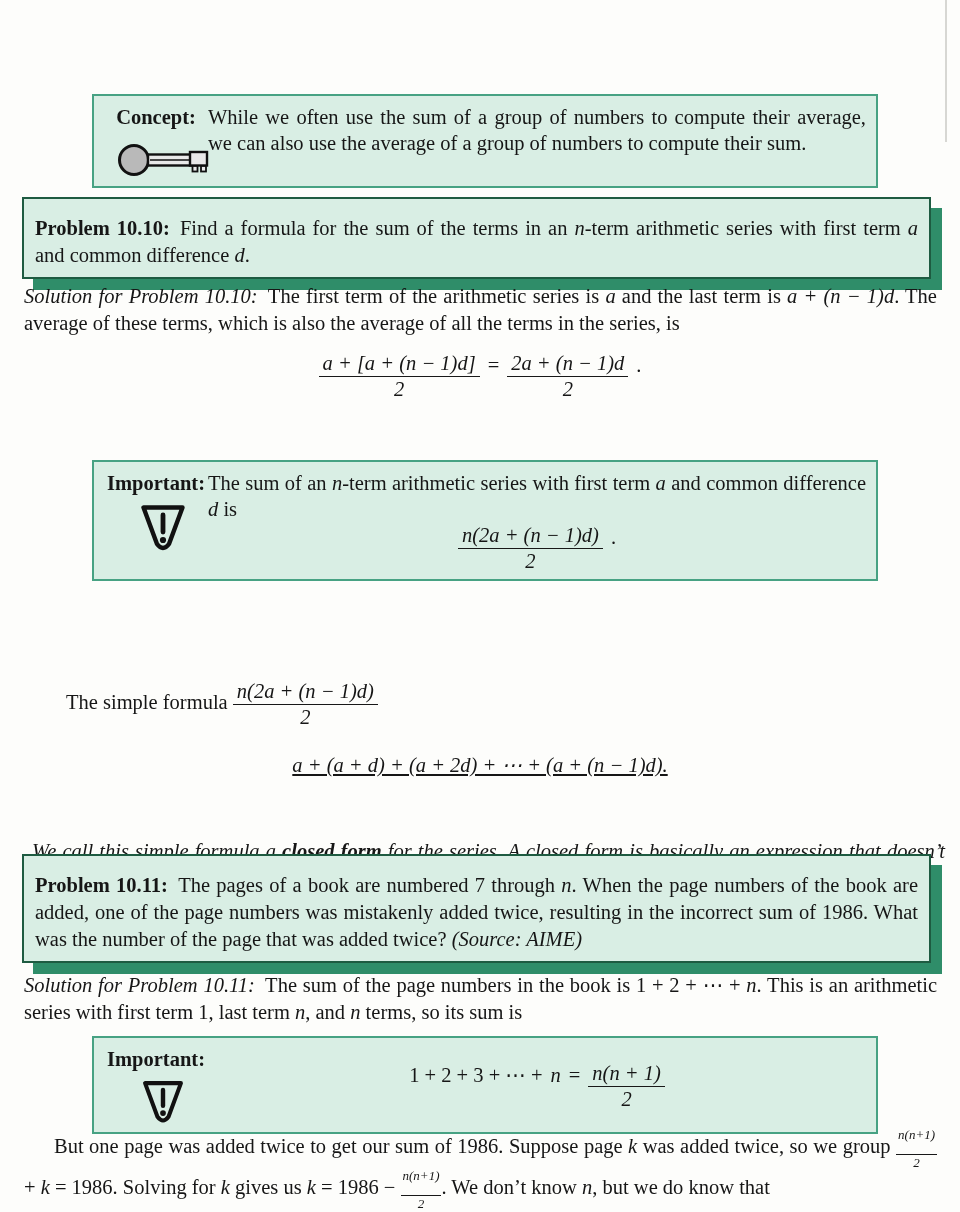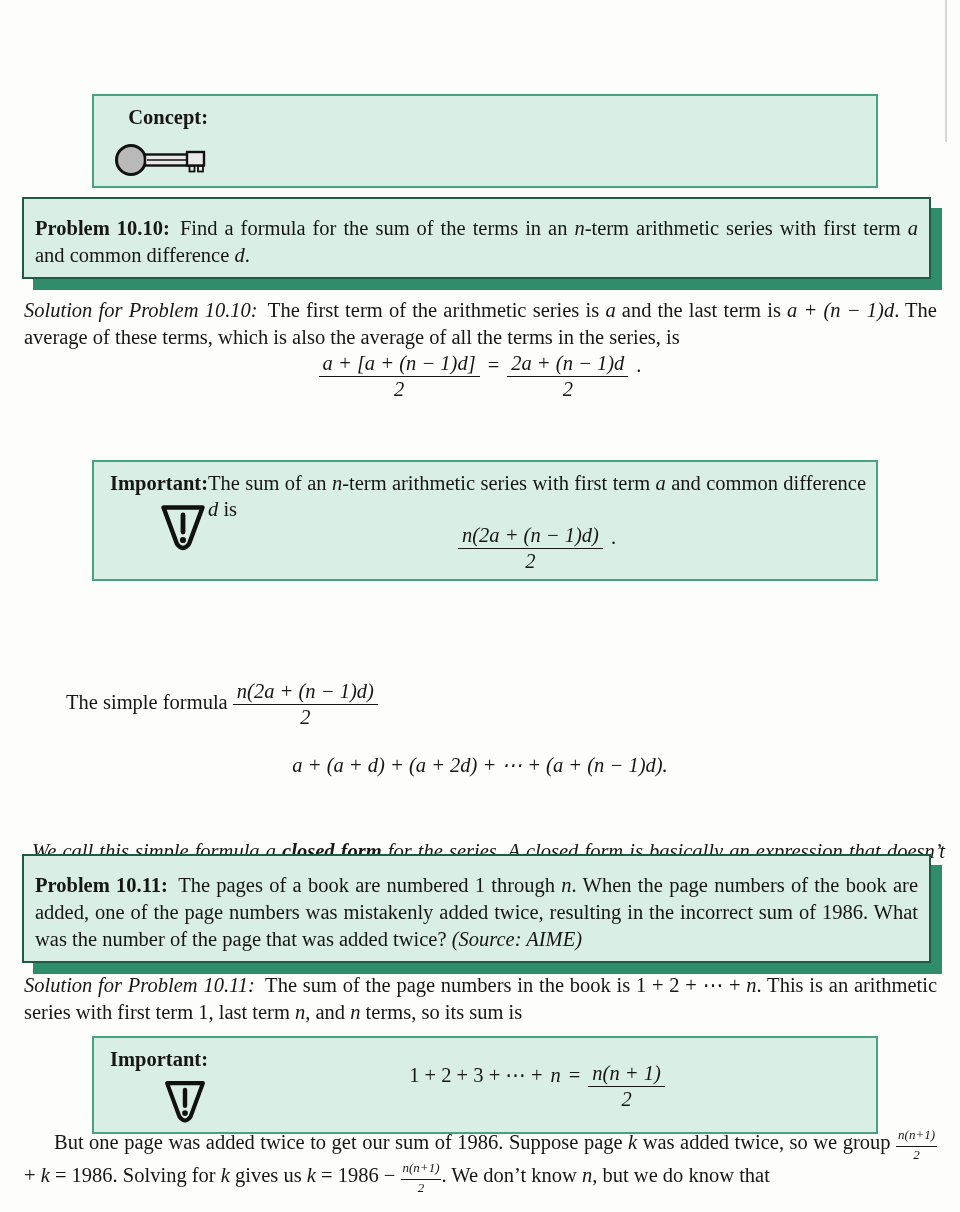--- a/index.html
+++ b/index.html
@@ -26,21 +26,21 @@
     border: 2px solid var(--box_border, #47a283);
   }
   .problem {
     border: 2px solid var(--problem_border, #1e5b41);
     box-shadow: 11px 11px 0 var(--shadow, #2f8d69);
     padding: 16px 11px 8px;
     text-align: justify;
     line-height: 27px;
   }
   .callout { display: flex; padding: 8px 10px 6px; }
-  .callout .leftcol { width: 104px; flex: none; display: flex; flex-direction: column; align-items: flex-end; }
+  .callout .leftcol { width: 104px; flex: none; display: flex; flex-direction: column; align-items: center; }
   .callout .lbl { font-weight: 700; }
   .callout .leftcol svg { margin: 5px 0 0 14px; }
   .callout .bodycol { flex: 1; min-width: 0; }
   .callout .bodytext { text-align: justify; line-height: 26px; }
 
   .mathline { display: flex; justify-content: center; align-items: flex-start; }
   .mathline > span { margin: 0 4px; }
   .display { position: absolute; left: 0; width: 960px; }
 
   .frac {
@@ -48,21 +48,21 @@
     flex-direction: column;
     align-items: center;
     vertical-align: middle;
     font-style: italic;
     line-height: 1.12;
     text-indent: 0;
   }
   .frac .num { border-bottom: 1.7px solid #181818; padding: 0 4px 1px; white-space: nowrap; }
   .frac .den { padding-top: 1px; white-space: nowrap; }
   .frac.small { font-size: 13px; line-height: 1.05; }
-  .frac.small .num { border-bottom-width: 1.2px; padding: 0 2px 4px; }
+  .frac.small .num { border-bottom-width: 1.2px; padding: 0 2px 12px; }
 
   .edge-mark { position: absolute; background: #c9c9c6; opacity: 0.75; }
 </style>
 </head>
 <body>
 
 <div class="page">
 
   <div class="edge-mark" style="left:945px; top:0; width:2px; height:142px;"></div>
 
@@ -72,27 +72,30 @@
       <span class="lbl">Concept:</span>
       <svg width="96" height="44" viewBox="0 0 96 44">
         <circle cx="19" cy="24" r="14.5" fill="#b9b9b9" stroke="#111" stroke-width="3"></circle>
         <rect x="33" y="18.5" width="44" height="11" fill="#e9e9e9" stroke="#111" stroke-width="2.4"></rect>
         <line x1="35" y1="24" x2="77" y2="24" stroke="#111" stroke-width="1.4"></line>
         <rect x="75" y="16" width="17" height="13.5" fill="#e9e9e9" stroke="#111" stroke-width="2.4"></rect>
         <rect x="77.5" y="30" width="5" height="5.5" fill="#e9e9e9" stroke="#111" stroke-width="1.8"></rect>
         <rect x="86" y="30" width="5" height="5.5" fill="#e9e9e9" stroke="#111" stroke-width="1.8"></rect>
       </svg>
     </div>
+    <div class="bodycol">
+      <div class="bodytext"><span>While we often use the sum of a group of numbers to compute their average, we can also use the average of a group of numbers to compute their sum.</span></div>
+    </div>
   </div>
 
   <div class="box problem" style="top:197px; left:22px; width:909px;">
     <span><span class="seg-b">Problem 10.10:</span><span> Find a formula for the sum of the terms in an </span><span class="seg-i">n</span><span>-term arithmetic series with first term </span><span class="seg-i">a</span><span> and common difference </span><span class="seg-i">d</span><span>.</span></span>
   </div>
 
-  <p class="para" style="top:297px; left:24px; width:913px; margin:0;"><span class="seg-i">Solution for Problem 10.10:</span><span> The first term of the arithmetic series is </span><span class="seg-i">a</span><span> and the last term is </span><span class="seg-i">a + (n − 1)d</span><span>. The average of these terms, which is also the average of all the terms in the series, is</span></p>
+  <p class="para" style="top:283px; left:24px; width:913px; margin:0;"><span class="seg-i">Solution for Problem 10.10:</span><span> The first term of the arithmetic series is </span><span class="seg-i">a</span><span> and the last term is </span><span class="seg-i">a + (n − 1)d</span><span>. The average of these terms, which is also the average of all the terms in the series, is</span></p>
 
   <div class="display" style="top:352px;">
     <div class="mathline">
         <span class="frac">
           <span class="num">a + [a + (n − 1)d]</span>
           <span class="den">2</span>
         </span>
         <span>=</span>
         <span class="frac">
           <span class="num">2a + (n − 1)d</span>
@@ -123,30 +126,30 @@
         </div>
     </div>
   </div>
 
 
   <p class="para indent" style="top:668px; left:24px; width:913px; margin:12px;"><span>The simple formula </span><span class="frac">
         <span class="num">n(2a + (n − 1)d)</span>
         <span class="den">2</span>
       </span></p>
 
-  <div class="display" style="top:752px;">
+  <div class="display" style="top:752px;text-decoration:underline;">
     <div class="mathline">
         <span class="seg-i">a + (a + d) + (a + 2d) + ⋯ + (a + (n − 1)d).</span>
       </div>
   </div>
 
   <p class="para" style="top:830px; left:24px; width:913px; margin:8px;font-style:italic;"><span>We call this simple formula a </span><span class="seg-b">closed form</span><span> for the series. A closed form is basically an expression that doesn’t involve a summation with “⋯” or some other repeated operation.</span></p>
 
   <div class="box problem" style="top:854px; left:22px; width:909px;">
-    <span><span class="seg-b">Problem 10.11:</span><span> The pages of a book are numbered 1 through </span><span class="seg-i">n</span><span>. When the page numbers of the book are added, one of the page numbers was mistakenly added twice, resulting in the incorrect sum of 1986. What was the number of the page that was added twice? </span><span class="seg-i">(Source: AIME)</span></span>
+    <span><span class="seg-b">Problem 10.11:</span><span> The pages of a book are numbered 7 through </span><span class="seg-i">n</span><span>. When the page numbers of the book are added, one of the page numbers was mistakenly added twice, resulting in the incorrect sum of 1986. What was the number of the page that was added twice? </span><span class="seg-i">(Source: AIME)</span></span>
   </div>
 
   <p class="para" style="top:972px; left:24px; width:913px; margin:0;"><span class="seg-i">Solution for Problem 10.11:</span><span> The sum of the page numbers in the book is 1 + 2 + ⋯ + </span><span class="seg-i">n</span><span>. This is an arithmetic series with first term 1, last term </span><span class="seg-i">n</span><span>, and </span><span class="seg-i">n</span><span> terms, so its sum is</span></p>
 
   <div class="box callout" style="top:1036px; left:92px; width:786px;">
     <div class="leftcol">
       <span class="lbl">Important:</span>
       <svg width="46" height="48" viewBox="0 0 50 52">
         <path d="M5.5 5.5 H44.5 L31 42 Q25 50 19 42 Z" fill="none" stroke="#111" stroke-width="4.4" stroke-linejoin="round"></path>
         <line x1="25" y1="13" x2="25" y2="30" stroke="#111" stroke-width="4.8" stroke-linecap="round"></line>

